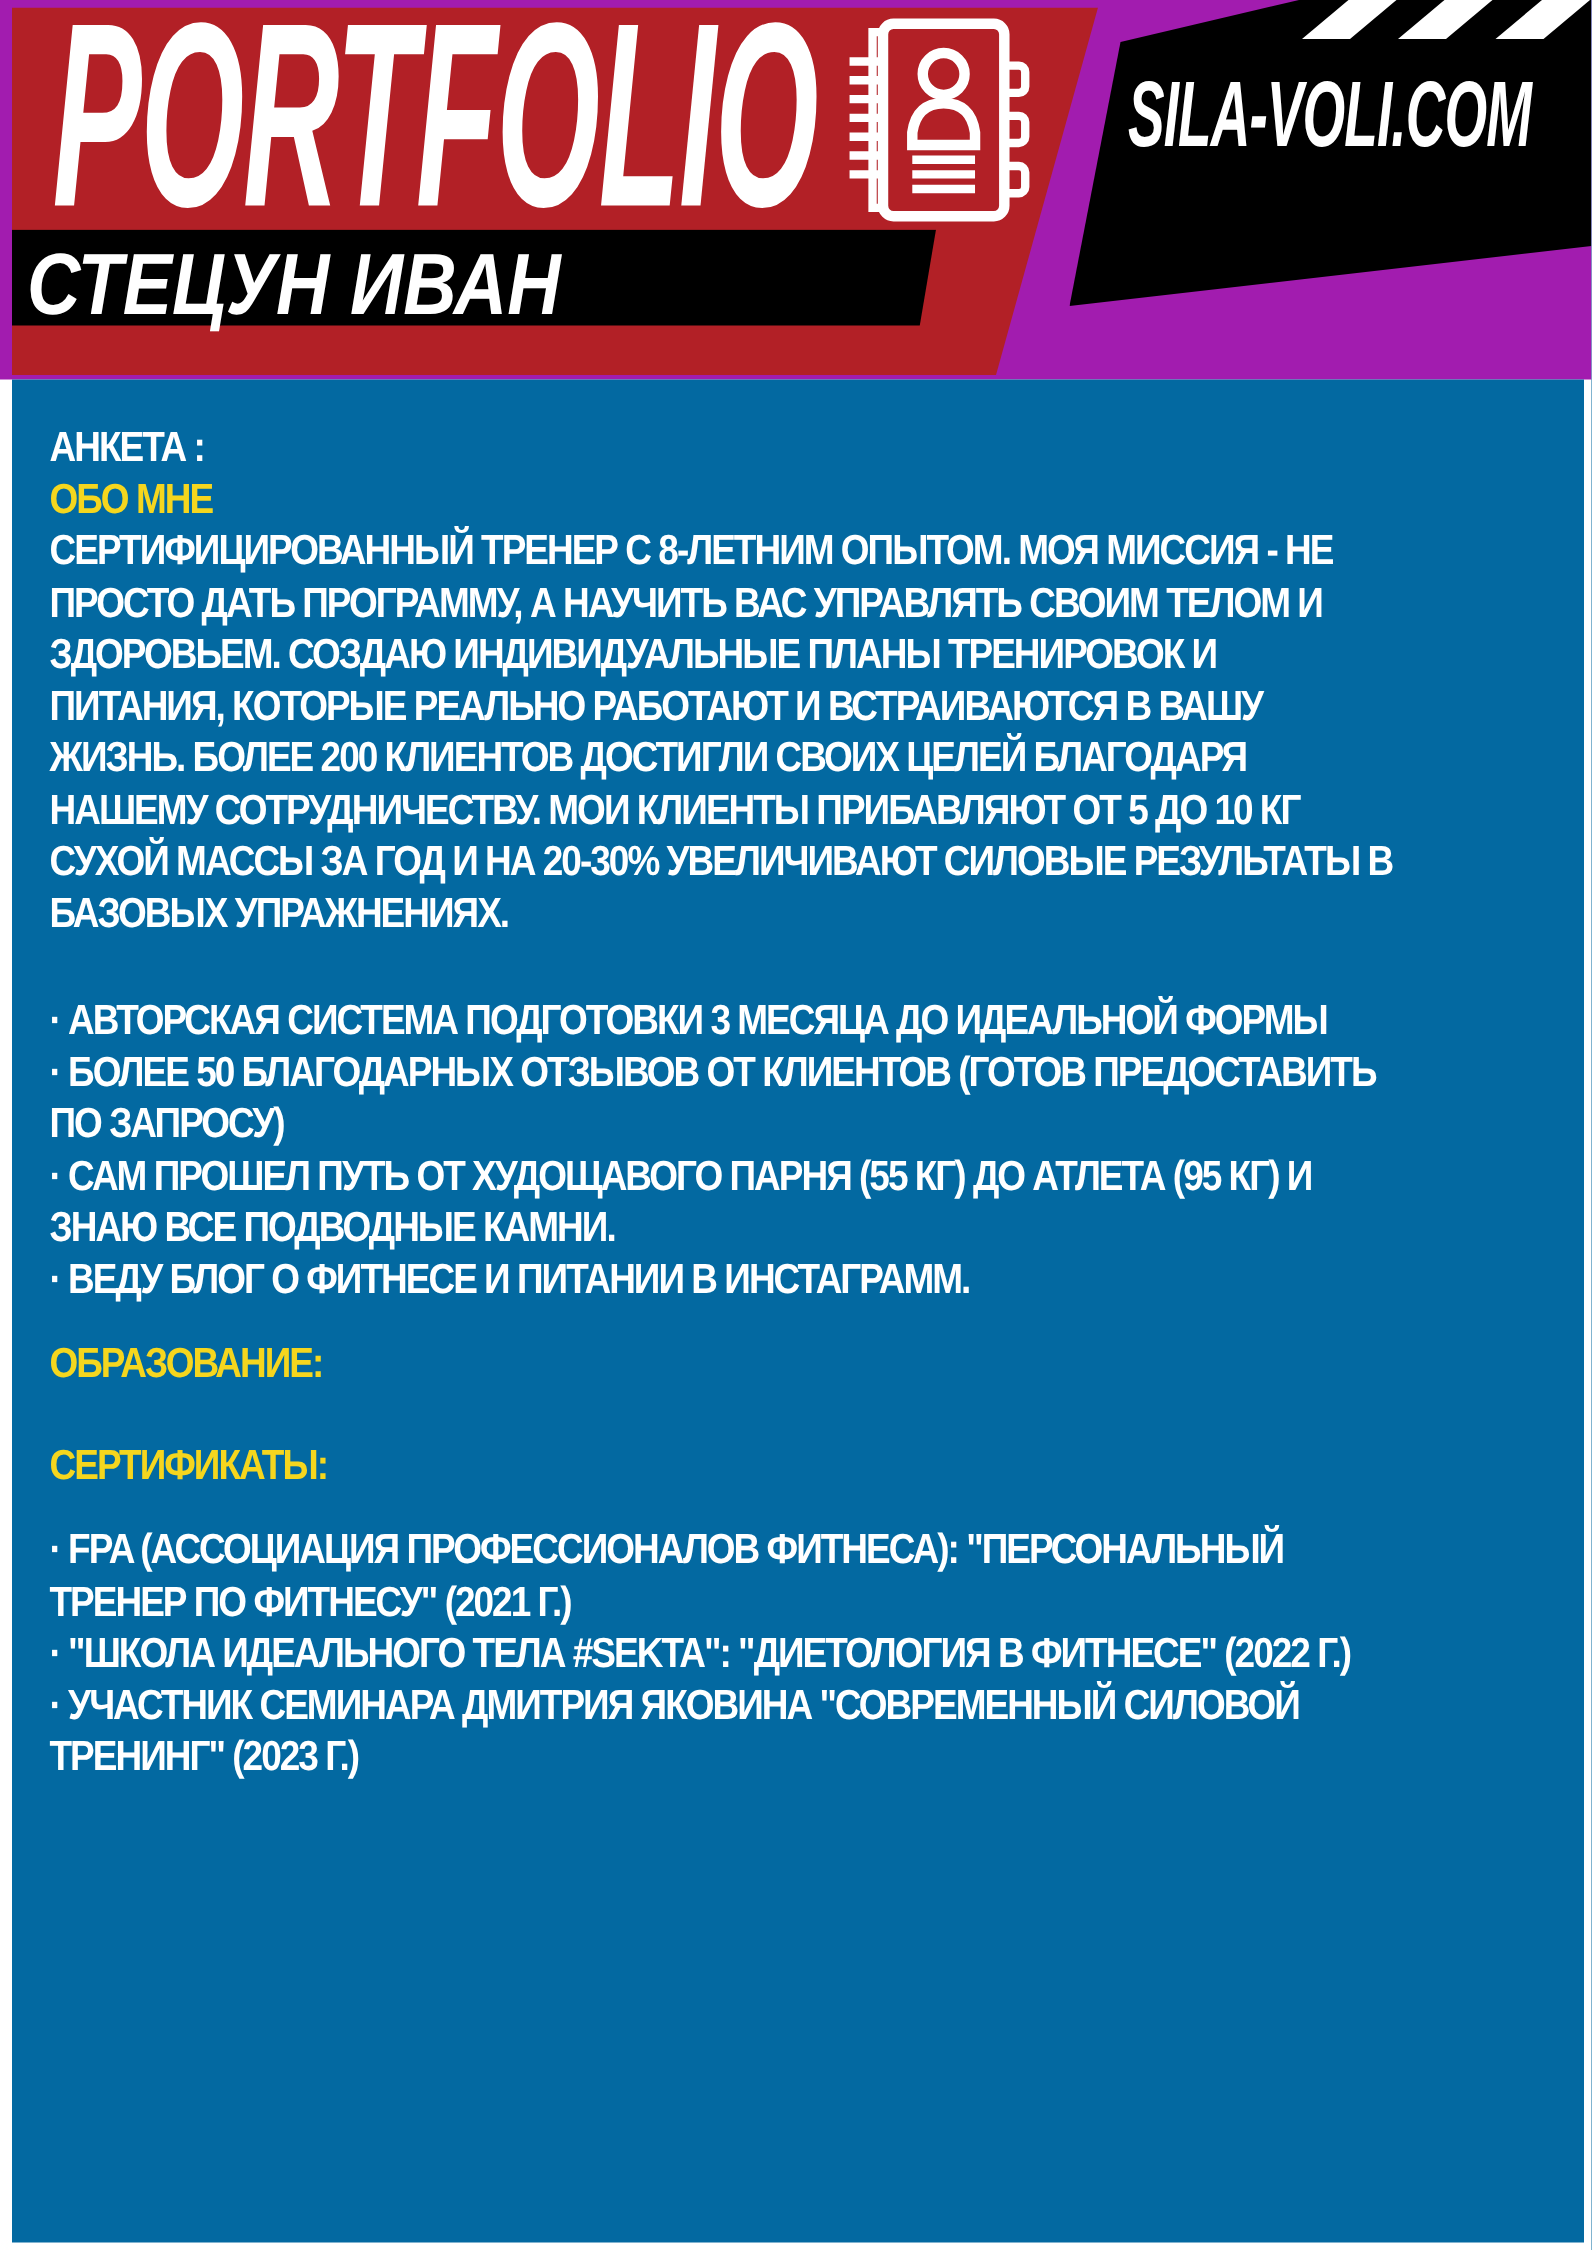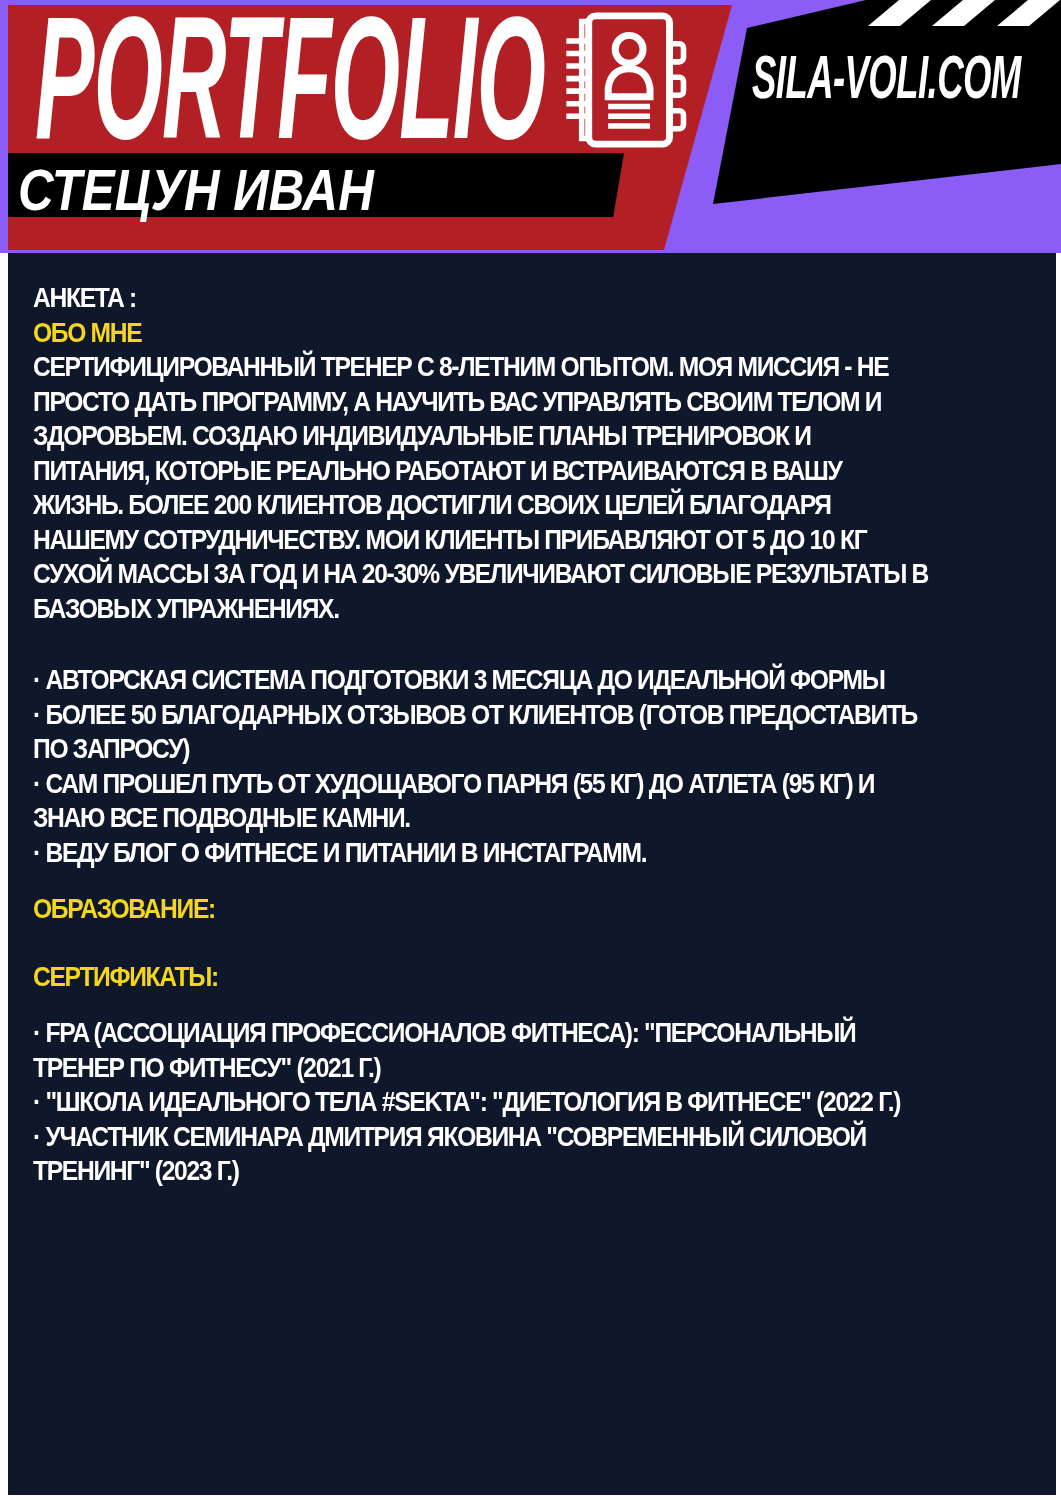--- a/index.html
+++ b/index.html
@@ -3,21 +3,21 @@
 <meta charset="utf-8">
 <title>Portfolio</title>
 <style>
   :root { --red:#B22026; --yellow:#F5D61E; --white:#FFFFFF; --black:#000000; }
   html,body{margin:0;padding:0;}
   body{width:1061px;height:1500px;background:#fff;position:relative;
        font-family:"Liberation Sans", sans-serif;overflow:hidden;}
   .page{position:absolute;inset:0;}
 
   
-  .header{position:absolute;left:0;top:0;width:1061px;height:253px;background:#8b5cf6;}
+  .header{position:absolute;left:0;top:0;width:1061px;height:253px;background:#a21caf;}
   .red-shape{position:absolute;left:0;top:0;width:1061px;height:253px;background:var(--red);
              clip-path:polygon(8px 5px,732px 5px,664px 250px,8px 250px);}
   .brand{position:absolute;left:35px;top:-10px;margin:0;color:#fff;
          font-size:175px;line-height:1;font-style:italic;font-weight:bold;
          letter-spacing:-2px;transform:scaleX(0.51);transform-origin:0 0;white-space:nowrap;}
   .notebook{position:absolute;left:558px;top:10px;}
   .black-shape{position:absolute;left:0;top:0;width:1061px;height:253px;background:transparent;
                clip-path:polygon(747px 28px,866px 0px,1061px 0px,1061px 164px,713px 204px);}
   .black-shape .fill{position:absolute;inset:0;background:#000;}
   .stripe{position:absolute;top:0;height:26px;width:32px;background:#fff;
@@ -25,21 +25,21 @@
   .site{position:absolute;left:752px;top:46px;color:#fff;font-size:62px;line-height:1;
         font-style:italic;font-weight:bold;letter-spacing:-1px;
         transform:scaleX(0.59);transform-origin:0 0;white-space:nowrap;}
   .namebar{position:absolute;left:8px;top:153px;width:616px;height:64px;background:#000;
            clip-path:polygon(0 0,616px 0,604px 71px,0 71px);}
   .person-name{position:absolute;left:10px;top:8px;color:#fff;font-size:58px;line-height:1;
            font-style:italic;font-weight:bold;letter-spacing:0px;
            transform:scaleX(0.85);transform-origin:0 0;white-space:nowrap;}
 
   
-  .bodypanel{position:absolute;left:8px;top:253px;width:1048px;height:1242px;background:#0f172a;
+  .bodypanel{position:absolute;left:8px;top:253px;width:1048px;height:1242px;background:#0369a1;
              box-sizing:border-box;padding:28px 0 0 25px;}
   .content{color:#fff;font-weight:700;font-size:28px;line-height:34.5px;letter-spacing:-1.5px;}
   .line{white-space:nowrap;transform:scaleX(0.88);transform-origin:0 50%;}
   .white{color:var(--white);}
   .yellow{color:var(--yellow);}
 </style>
 </head>
 <body>
 
 <div class="page">

